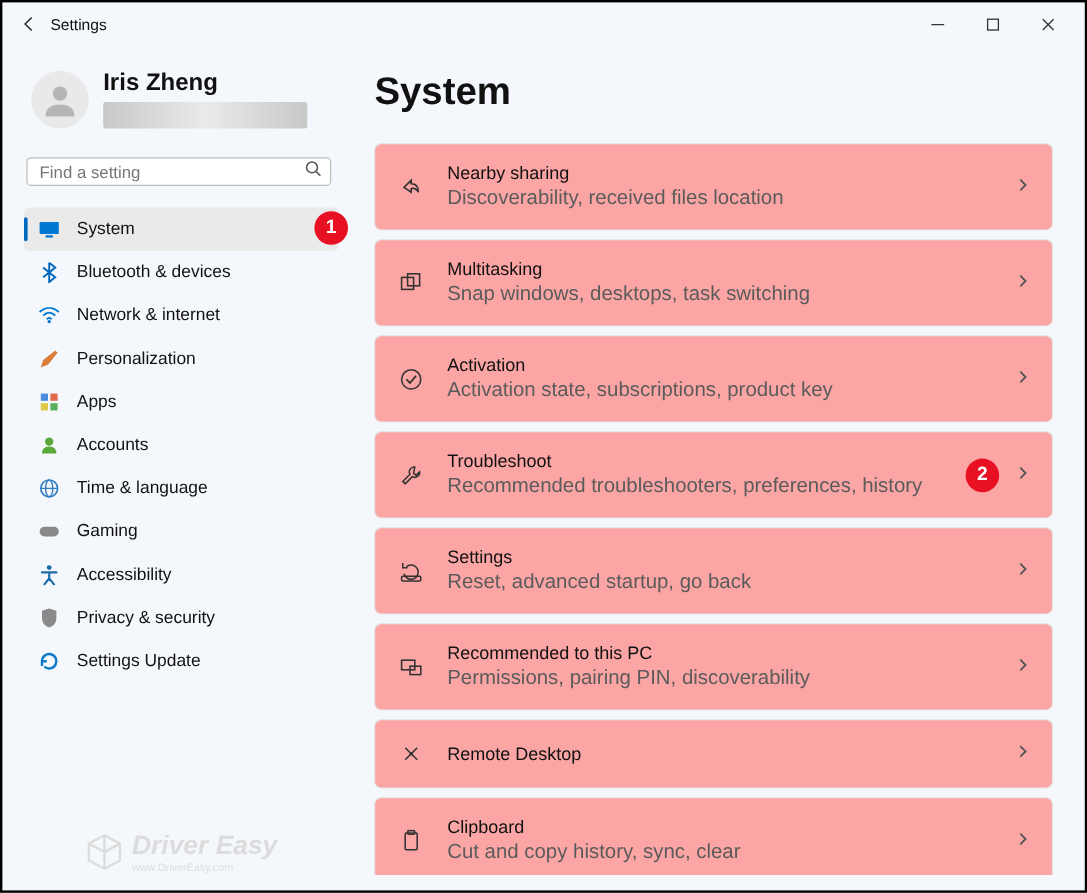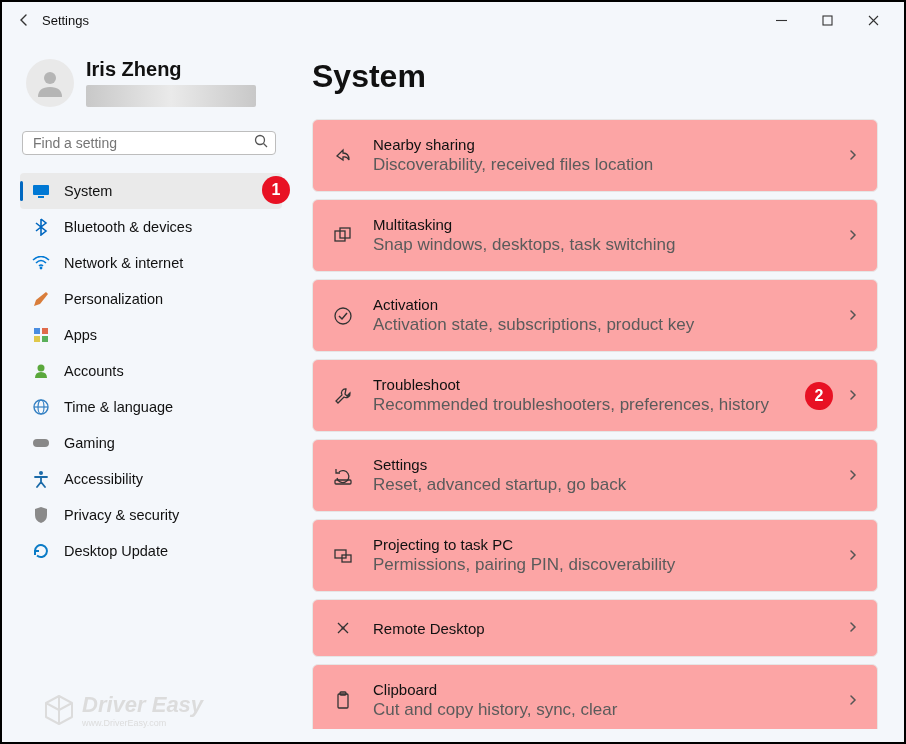--- a/index.html
+++ b/index.html
@@ -32,21 +32,21 @@
 
     .main { flex: 1; padding-left: 30px; padding-top: 20px; }
     .page-title { font-size: 32px; font-weight: 600; color: #111; margin-bottom: 24px; }
     .items { display: flex; flex-direction: column; gap: 7px; overflow-y: auto; height: 610px; padding-right: 8px; }
     .card { position: relative; display: flex; align-items: center; gap: 18px; background: #fca5a5; border: 1px solid #e6e6e6; border-radius: 6px; padding: 16px 18px; cursor: pointer; }
     .card-icon { width: 24px; height: 24px; display: flex; align-items: center; justify-content: center; color: #333; }
     .card-text .ct-title { font-size: 15px; color: #111; }
     .card-text .ct-desc { font-size: 17px; color: #5b5b5b; margin-top: 2px; }
     .card-chevron { margin-left: auto; }
 
-    .watermark { position: absolute; bottom: 14px; left: 40px; color: #dcdcdc; font-weight: 700; font-style: italic; font-size: 22px; display: flex; align-items: center; gap: 6px; pointer-events: none; }
+    .watermark { position: absolute; bottom: 14px; left: 68px; color: #dcdcdc; font-weight: 700; font-style: italic; font-size: 22px; display: flex; align-items: center; gap: 6px; pointer-events: none; }
     .watermark-sub { display: block; font-size: 9px; font-weight: 400; font-style: normal; color: #dcdcdc; }
   </style>
 </head>
 <body>
 
 <div class="titlebar">
   <div class="back-btn">
     <svg width="16" height="16" viewBox="0 0 16 16">
         <path d="M10 3 L5 8 L10 13" stroke="#333" stroke-width="1.4" fill="none" stroke-linecap="round"></path>
       </svg>
@@ -187,21 +187,21 @@
           </span>
           <span>Privacy &amp; security</span>
         </li>
         <li class="nav-item">
           <span class="nav-icon">
             <svg width="18" height="18" viewBox="0 0 18 18">
               <path d="M3 9 A6 6 0 1 1 5 13.5" stroke="#0a7bc6" stroke-width="2" fill="none"></path>
               <path d="M3 13 L3 9 L7 9" stroke="#0a7bc6" stroke-width="2" fill="none"></path>
             </svg>
           </span>
-          <span>Desktop Update</span>
+          <span>Settings Update</span>
         </li>
       </ul>
   </aside>
 
   <main class="main">
     <h1 class="page-title">System</h1>
     <div class="items" id="items">
         <div class="card">
           <span class="card-icon">
             <svg width="20" height="20" viewBox="0 0 20 20">
@@ -278,21 +278,21 @@
             </svg></span>
         </div>
         <div class="card">
           <span class="card-icon">
             <svg width="20" height="20" viewBox="0 0 20 20">
               <rect x="2" y="4" width="11" height="8" stroke="#333" stroke-width="1.3" fill="none"></rect>
               <rect x="9" y="9" width="9" height="7" stroke="#333" stroke-width="1.3" fill="none"></rect>
             </svg>
           </span>
     <div class="card-text">
-      <div class="ct-title">Projecting to task PC</div>
+      <div class="ct-title">Recommended to this PC</div>
       <div class="ct-desc">Permissions, pairing PIN, discoverability</div>
     </div>
     <span class="card-chevron"><svg width="12" height="12" viewBox="0 0 12 12">
               <path d="M4 2 L8 6 L4 10" stroke="#555" stroke-width="1.5" fill="none" stroke-linecap="round"></path>
             </svg></span>
         </div>
         <div class="card">
           <span class="card-icon">
             <svg width="20" height="20" viewBox="0 0 20 20">
               <path d="M5 5 L15 15 M15 5 L5 15" stroke="#333" stroke-width="1.3"></path>

